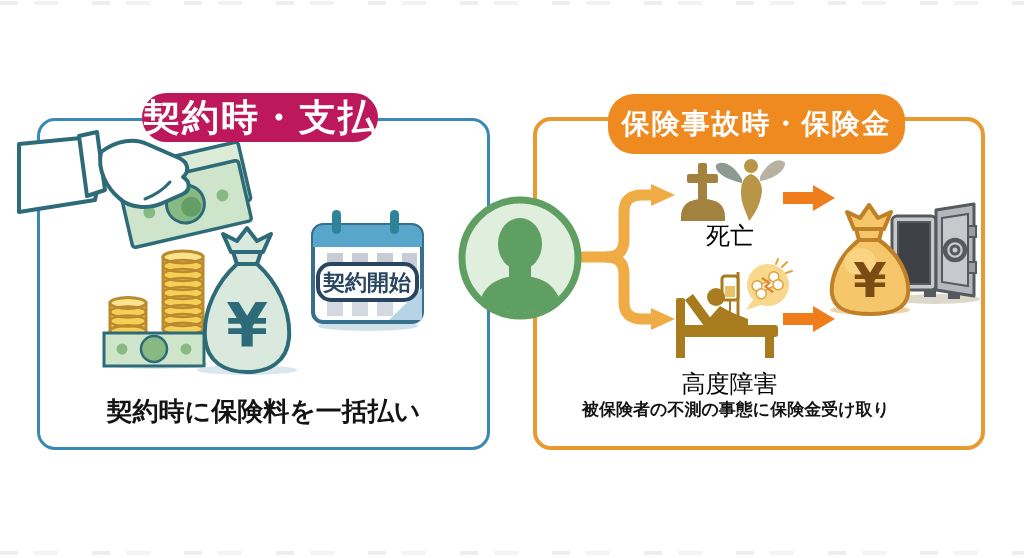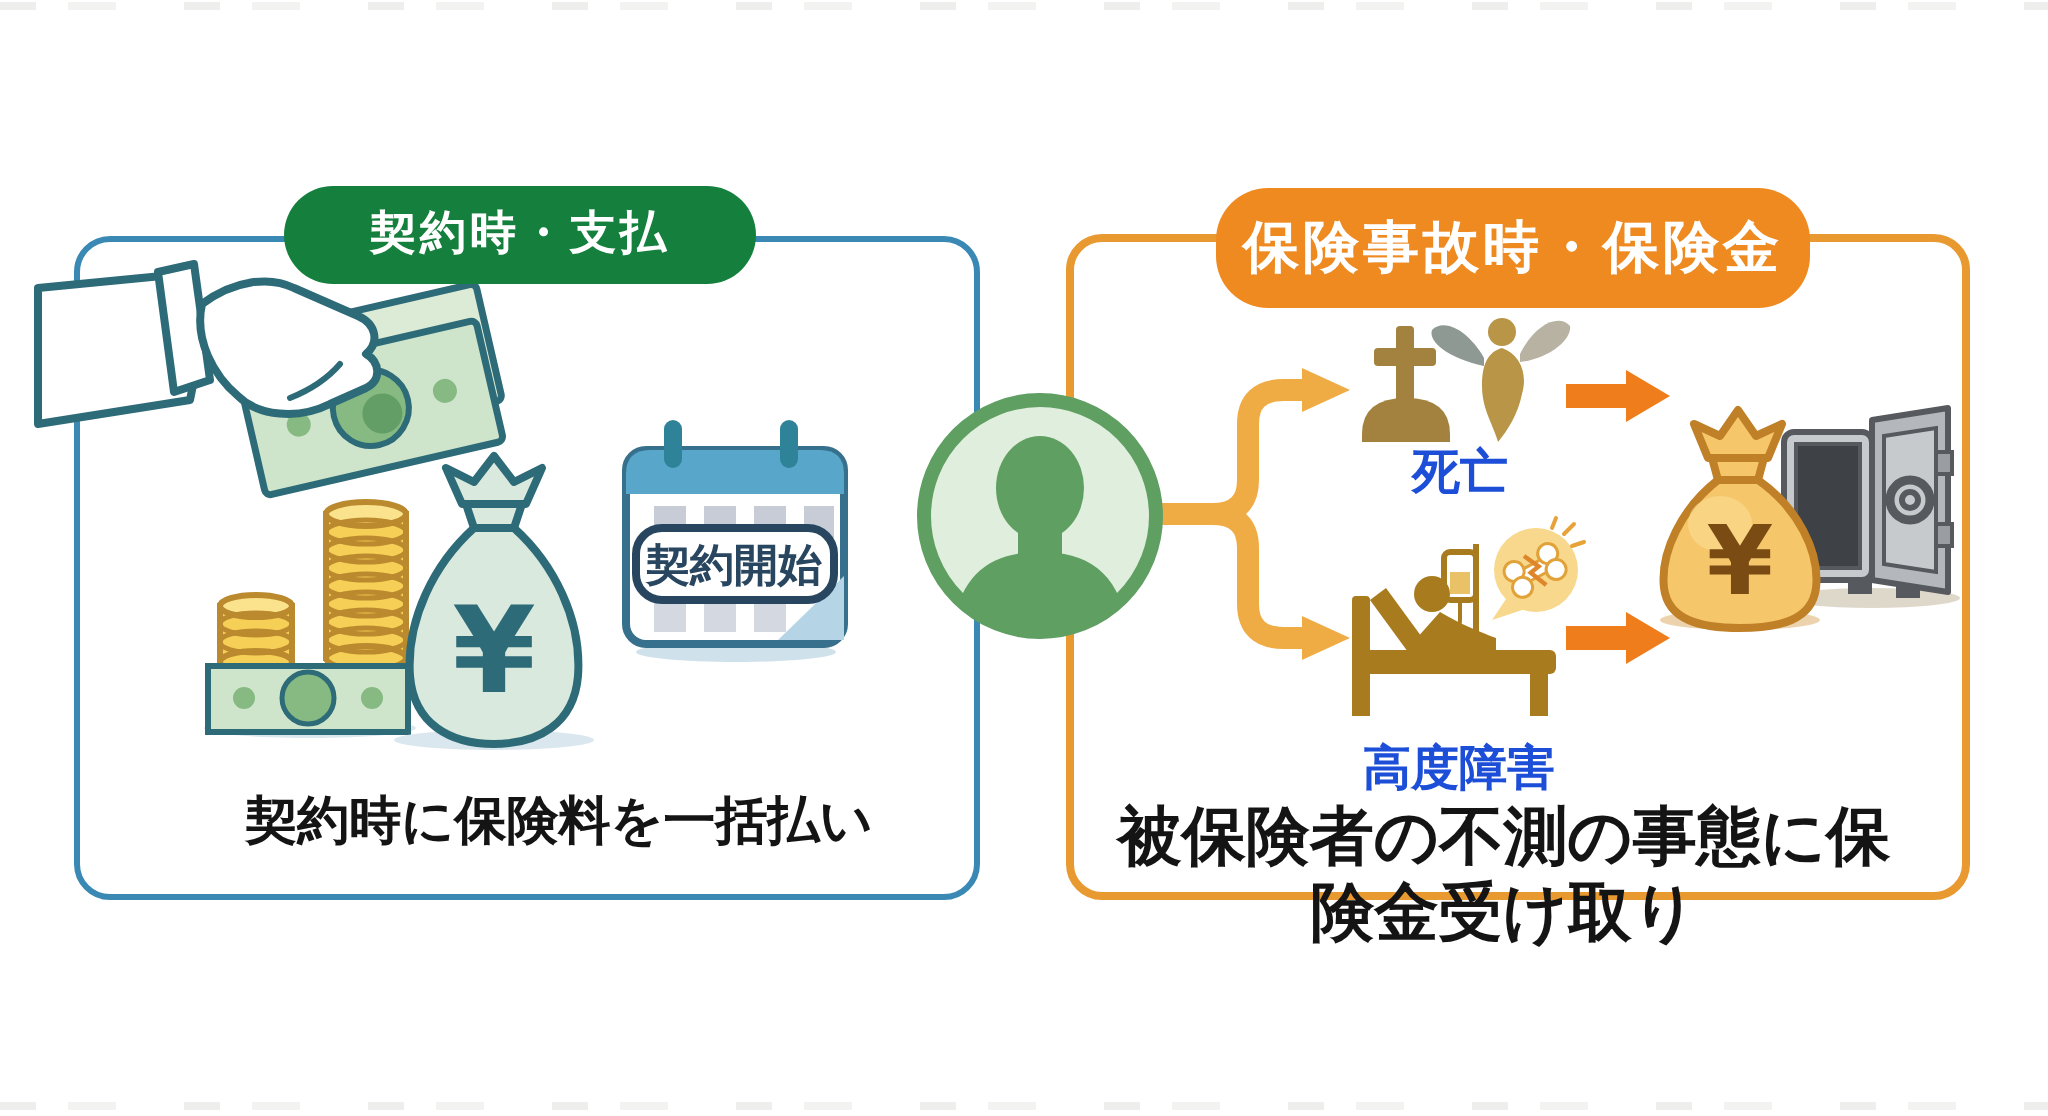--- a/index.html
+++ b/index.html
@@ -12,28 +12,28 @@
     background-image:repeating-linear-gradient(90deg,#d9d9d5 0 18px,transparent 18px 34px,#e3e3df 34px 58px,transparent 58px 92px);}
   .artifact.top{top:1px;}
   .artifact.bottom{top:551px;}
 
   .panel{position:absolute;background:#fff;border-radius:18px;box-sizing:border-box;z-index:1;}
   .panel.left{left:37px;top:118px;width:453px;height:332px;border:3px solid #3a88b4;}
   .panel.right{left:533px;top:117px;width:452px;height:333px;border:4px solid #e8992f;}
 
   .pill{position:absolute;color:#fff;font-weight:bold;display:flex;align-items:center;justify-content:center;
     border-radius:26px;letter-spacing:2px;z-index:6;line-height:1;}
-  .pill.blue{left:142px;top:93px;width:236px;height:49px;background:#15803d;font-size:23px;}
+  .pill.blue{left:142px;top:93px;width:236px;height:49px;background:#be185d;font-size:37px;}
   .pill.orange{left:608px;top:94px;width:297px;height:60px;background:#ee8a1f;font-size:28px;}
 
-  .caption{position:absolute;font-weight:bold;color:#141414;text-align:center;z-index:4;line-height:1.2;padding-left:16px;}
+  .caption{position:absolute;font-weight:bold;color:#141414;text-align:center;z-index:4;line-height:1.2;}
   .caption.left{left:40px;top:396px;width:447px;font-size:26px;}
-  .caption.right{left:537px;top:399px;width:398px;font-size:32px;}
-
-  .outcome-label{position:absolute;font-weight:bold;color:#1d4ed8;text-align:center;font-size:24px;z-index:4;line-height:1;}
+  .caption.right{left:537px;top:399px;width:398px;font-size:17px;}
+
+  .outcome-label{position:absolute;font-weight:normal;color:#000000;text-align:center;font-size:24px;z-index:4;line-height:1;}
   #label-death{left:680px;top:224px;width:100px;}
   #label-disability{left:672px;top:372px;width:115px;}
 
   svg.icon{position:absolute;overflow:visible;}
   #svg-hand{left:25px;top:136px;width:235px;height:126px;z-index:3;}
   #svg-coins{left:100px;top:245px;width:110px;height:125px;z-index:2;}
   #svg-greenbag{left:193px;top:226px;width:108px;height:150px;z-index:2;}
   #svg-calendar{left:309px;top:206px;width:118px;height:126px;z-index:2;}
   #svg-person{left:452px;top:190px;width:136px;height:136px;z-index:7;}
   #svg-branch{left:578px;top:182px;width:105px;height:152px;z-index:2;}

